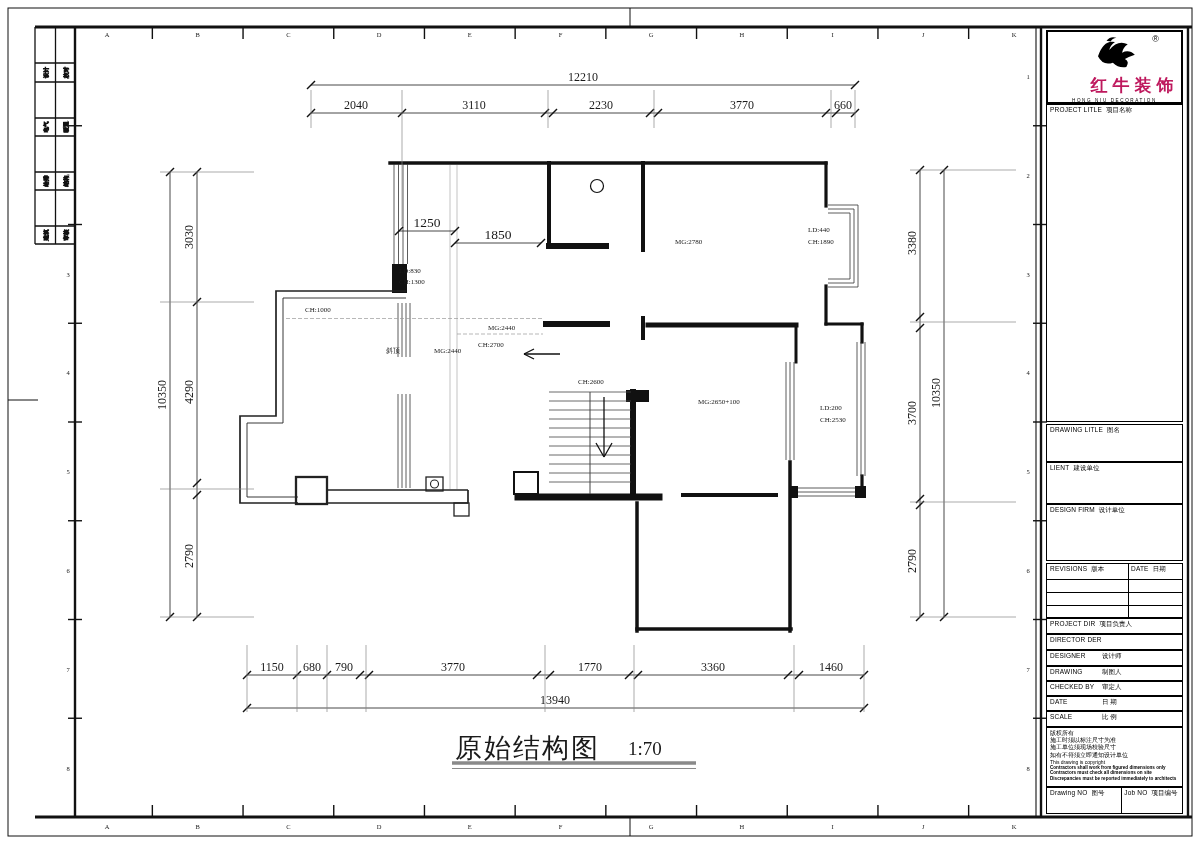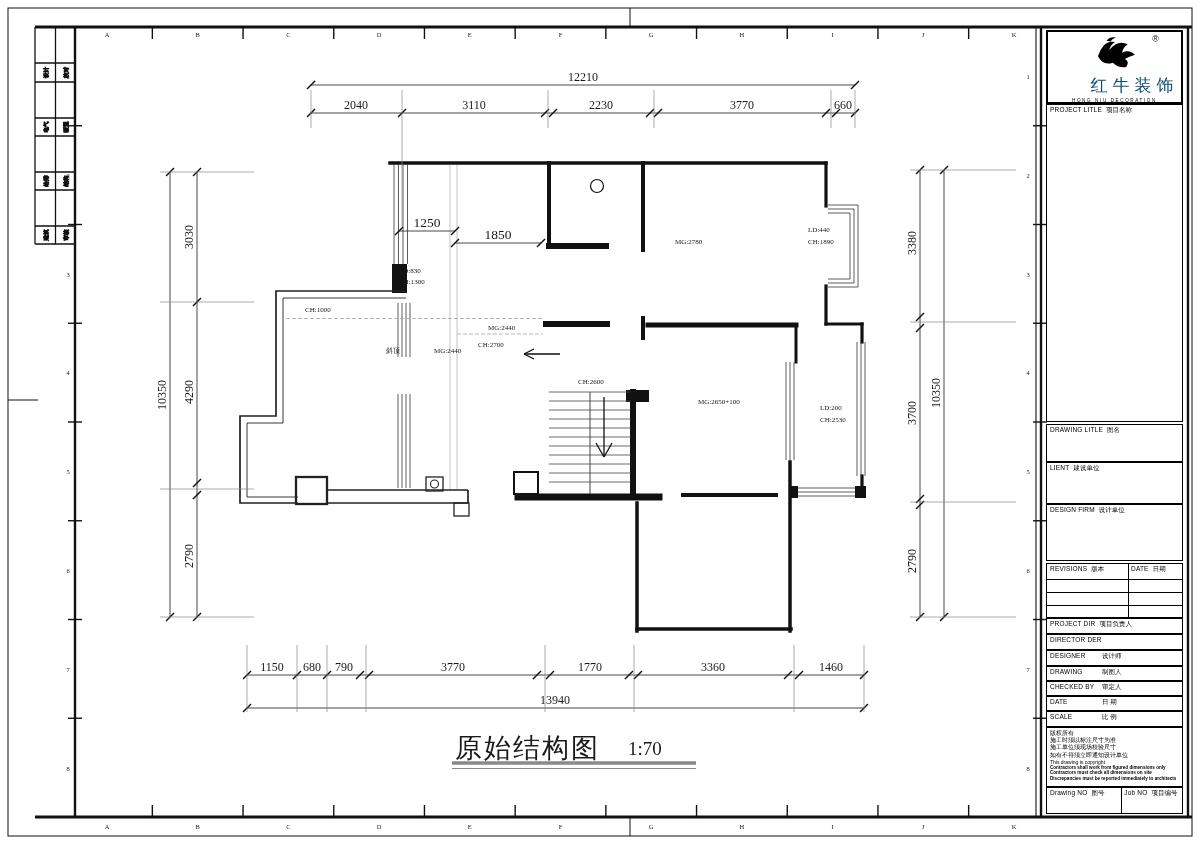--- a/index.html
+++ b/index.html
@@ -10,21 +10,21 @@
           border:1.6px solid #000;background:#fff;}
   .tb-label{display:flex;gap:4px;padding:1px 3px;align-items:baseline;}
   .tb-en{font-size:6.5px;color:#000;letter-spacing:.2px;}
   .tb-cn{font-size:6.5px;color:#000;}
   .rev-vline{position:absolute;top:0;bottom:0;border-left:1.3px solid #000;}
   .rev-hline{position:absolute;left:0;right:0;border-top:1.3px solid #000;}
   .cr-line{font-size:6px;line-height:7.2px;padding:0 3px;color:#000;}
   .cr-en{font-size:5px;line-height:6px;}
   .cr-bold{font-size:4.6px;line-height:5.6px;font-weight:bold;}
   .logo-wrap{position:relative;width:100%;height:100%;text-align:center;}
-  .brand{font-size:17px;font-weight:normal;letter-spacing:5px;color:#0c4a6e;
+  .brand{font-size:17px;font-weight:bold;letter-spacing:5px;color:#be185d;
          font-family:"Liberation Serif",serif;margin-top:1px;padding-left:40px;}
   .brand-sub{font-size:4.6px;letter-spacing:1.6px;color:#000;margin-top:1px;}
   .reg{position:absolute;right:22px;top:2px;font-size:9px;color:#000;}
 </style>
 </head>
 <body>
 <div id="page">
 
 
 

